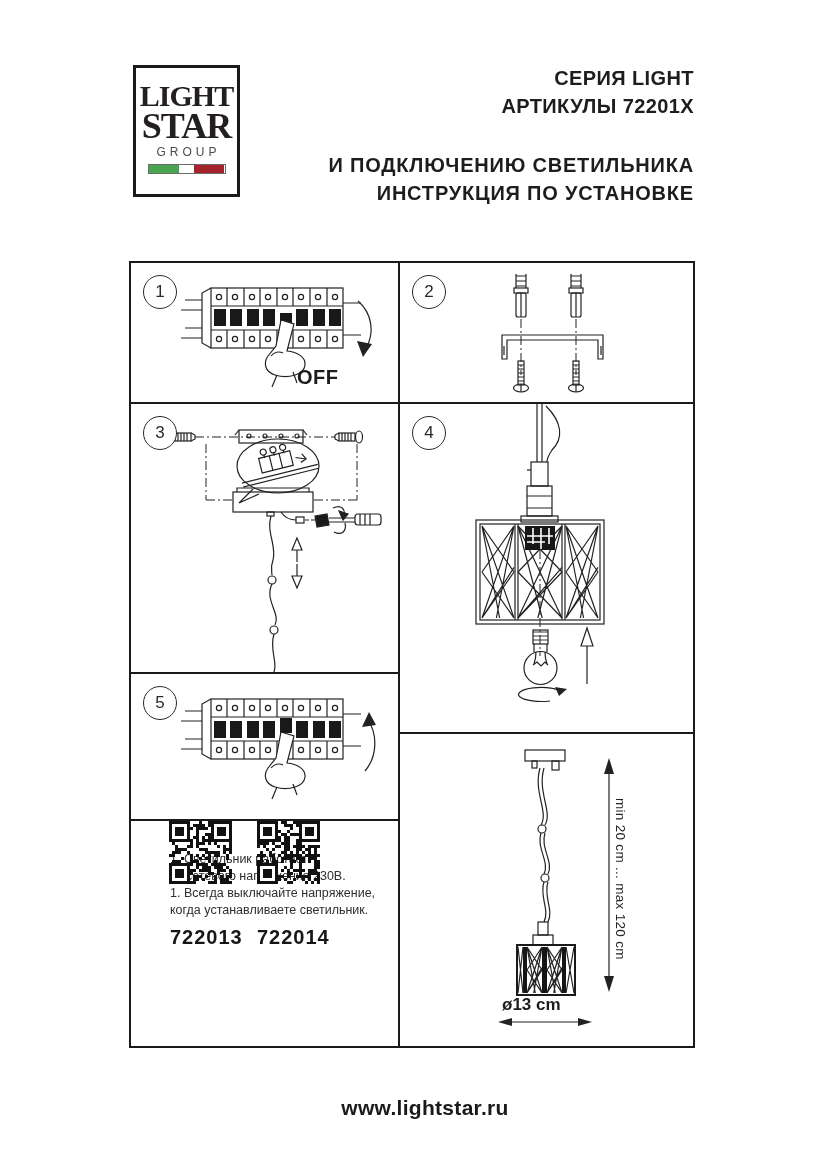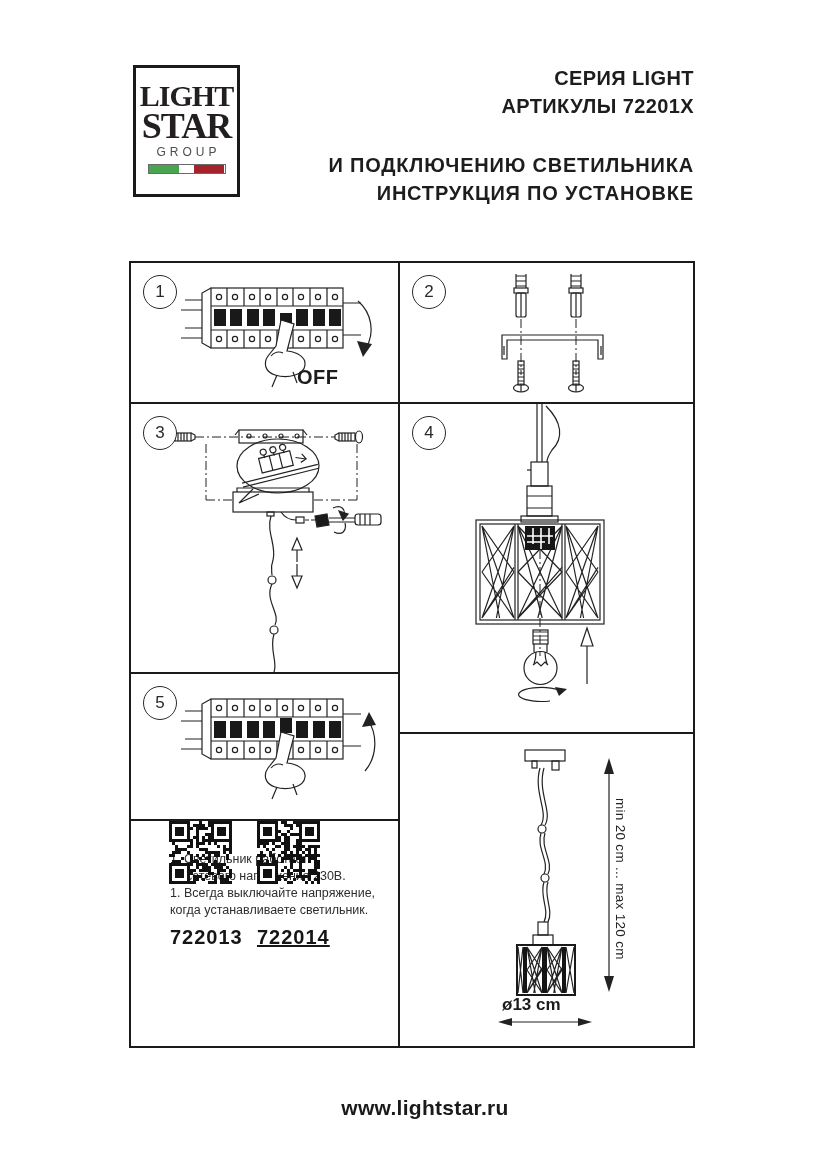--- a/index.html
+++ b/index.html
@@ -34,21 +34,21 @@
   #notes{left:0;top:558px;width:269px;height:225px;border-right:2px solid #1a1a1a;}
   #pendant{left:269px;top:471px;width:293px;height:312px;}
   .badge{position:absolute;left:12px;top:12px;width:32px;height:32px;border:1.7px solid #2a2a2a;border-radius:50%;
          display:flex;align-items:center;justify-content:center;font-size:17px;color:#2a2a2a;background:#fff;z-index:2;}
   .switch-label{position:absolute;font-weight:bold;font-size:20px;color:#1c1c1c;letter-spacing:0.5px;}
   #off-label{left:166px;top:103px;}
   #on-label{left:168px;top:106px;margin-top:46px;}
   
   .notes-text{position:absolute;left:39px;top:30px;font-size:12.5px;line-height:17px;color:#2e2e2e;}
   .article-code{position:absolute;top:105px;font-size:20px;font-weight:bold;letter-spacing:1px;color:#161616;}
-  #article-1{left:39px;} #article-2{left:126px;text-decoration:underline;}
+  #article-1{left:39px;} #article-2{left:126px;}
   .qr{position:absolute;top:138px;}
   #qr-1{left:38px;} #qr-2{left:126px;}
   
   .dim-v{position:absolute;left:213px;top:64px;writing-mode:vertical-rl;font-size:13.5px;color:#222;letter-spacing:0.3px;}
   .dim-d{position:absolute;left:102px;top:261px;width:90px;text-align:left;font-size:17px;font-weight:bold;color:#1c1c1c;}
   
   .footer{position:absolute;left:0;width:100%;top:1096px;text-align:center;font-size:21px;font-weight:bold;
           letter-spacing:0.3px;color:#1a1a1a;margin-left:12px;}
   
   .ln{stroke:#222;fill:none;stroke-width:1.2;}

